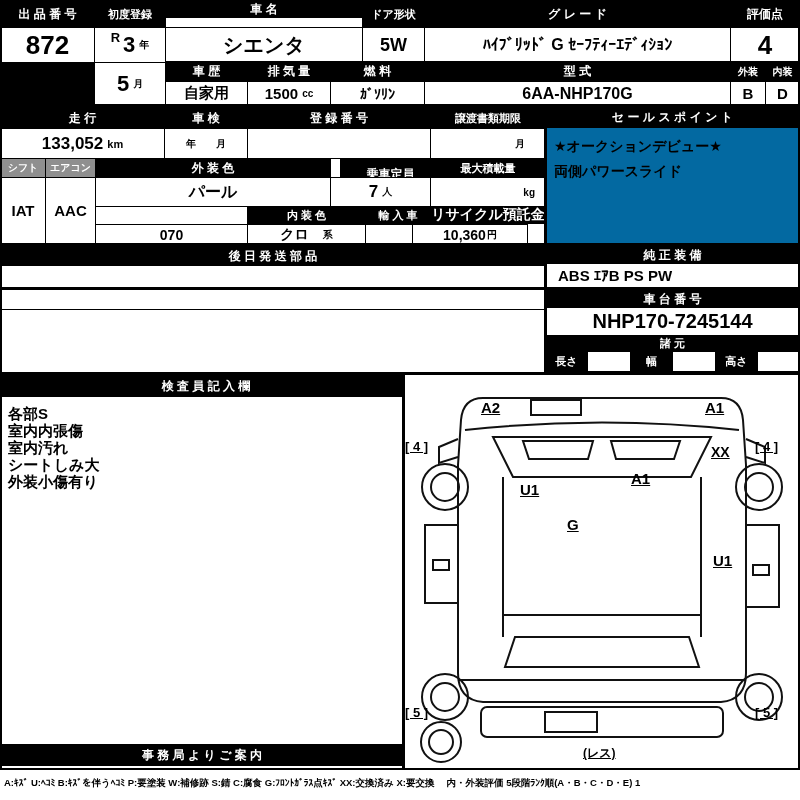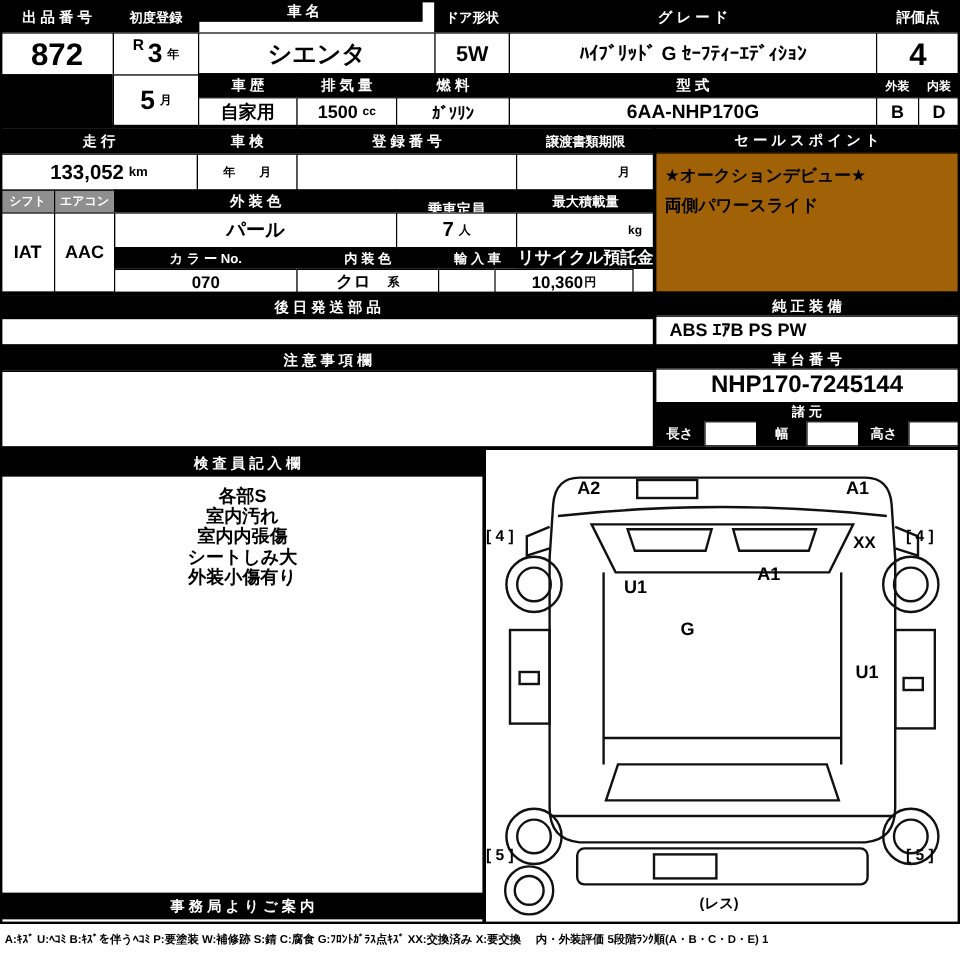--- a/index.html
+++ b/index.html
@@ -8,26 +8,26 @@
   #sheet{position:relative;width:800px;height:800px;background:#fff;overflow:hidden;}
   .cell{position:absolute;border:1px solid #000;display:flex;align-items:center;justify-content:center;overflow:hidden;background:#fff;white-space:nowrap;}
   .hdr{background:#000;color:#fff;font-weight:bold;font-size:12px;}
   .ghdr{background:#8f8f8f;color:#fff;font-weight:bold;font-size:10px;}
   .val{font-weight:bold;}
   .blackfill{background:#000;}
   .tline{position:absolute;background:#000;z-index:5;}
   .frame{position:absolute;left:0;top:0;width:800px;height:770px;border:2px solid #000;z-index:6;pointer-events:none;}
   .unit{font-size:10px;font-weight:bold;margin-left:4px;}
   .era{font-size:13px;font-weight:bold;margin-right:3px;align-self:flex-start;padding-top:2px;}
-  .salesbox{position:absolute;display:flex;flex-direction:column;align-items:flex-start;padding:10px 8px;gap:7px;border:1px solid #000;background:#a16207;}
+  .salesbox{position:absolute;display:flex;flex-direction:column;align-items:flex-start;padding:10px 8px;gap:7px;border:1px solid #000;background:#0369a1;}
   .salesline{font-size:14px;font-weight:bold;}
   .notesbox{position:absolute;background:#fff;padding:7px 6px;}
-  .noteline{font-size:15px;font-weight:bold;line-height:17px;text-align:center;}
+  .noteline{font-size:15px;font-weight:bold;line-height:17px;}
   .diag{position:absolute;left:403px;top:375px;width:397px;height:393px;background:#fff;}
-  .diag-note{position:absolute;font-weight:bold;font-size:15px;white-space:nowrap;}
+  .diag-note{position:absolute;font-weight:bold;font-size:15px;white-space:nowrap;text-decoration:underline;}
   .bracket{font-size:13px;}
   .small-note{font-size:12px;}
   .legend{position:absolute;left:4px;top:777px;width:794px;font-size:9.5px;font-weight:bold;white-space:nowrap;}
   .startpad{justify-content:flex-start;padding-left:12px;}
   .endpad{justify-content:flex-end;padding-right:10px;}
 </style>
 </head>
 <body>
 
 <div id="sheet">
@@ -40,21 +40,21 @@
   <div class="cell val" style="left:94px;top:27px;width:72px;height:36px">
     <span class="era">R</span>
     <span style="font-size:22px">3</span>
     <span class="unit">年</span>
   </div>
   <div class="cell val" style="left:94px;top:62px;width:72px;height:44px">
     <span style="font-size:22px">5</span>
     <span class="unit">月</span>
   </div>
 
-  <div class="cell hdr" style="left:154px;top:0;width:198px;height:18px">車  名</div>
+  <div class="cell hdr" style="left:165px;top:0;width:198px;height:18px">車  名</div>
   <div class="cell val" style="left:165px;top:27px;width:198px;height:36px;font-size:20px">シエンタ</div>
 
   <div class="cell hdr" style="left:362px;top:0;width:63px;height:28px;font-size:11px">ドア形状</div>
   <div class="cell val" style="left:362px;top:27px;width:63px;height:36px;font-size:18px">5W</div>
 
   <div class="cell hdr" style="left:424px;top:0;width:307px;height:28px">グ  レ  ー  ド</div>
   <div class="cell val" style="left:424px;top:27px;width:307px;height:36px;font-size:16px">ﾊｲﾌﾞﾘｯﾄﾞ G ｾｰﾌﾃｨｰｴﾃﾞｨｼｮﾝ</div>
 
   <div class="cell hdr" style="left:730px;top:0;width:70px;height:28px">評価点</div>
   <div class="cell val" style="left:730px;top:27px;width:70px;height:36px;font-size:26px">4</div>
@@ -98,33 +98,32 @@
 
   <div class="cell hdr" style="left:545px;top:107px;width:255px;height:21px">セ ー ル ス ポ イ ン ト</div>
   <div class="salesbox" style="left:545px;top:127px;width:255px;height:117px">
     <span class="salesline">★オークションデビュー★</span>
     <span class="salesline">両側パワースライド</span>
   </div>
 
   <div class="cell ghdr" style="left:0;top:158px;width:46px;height:20px">シフト</div>
   <div class="cell ghdr" style="left:45px;top:158px;width:51px;height:20px">エアコン</div>
   <div class="cell hdr" style="left:95px;top:158px;width:236px;height:20px">外  装  色</div>
-  <div class="cell hdr" style="left:330px;top:158px;width:101px;height:33px">乗車定員</div>
+  <div class="cell hdr" style="left:340px;top:158px;width:101px;height:33px">乗車定員</div>
   <div class="cell hdr" style="left:430px;top:158px;width:116px;height:20px;font-size:11px">最大積載量</div>
 
   <div class="cell val" style="left:0;top:177px;width:46px;height:67px;font-size:15px">IAT</div>
   <div class="cell val" style="left:95px;top:177px;width:236px;height:30px;font-size:16px">パール</div>
   <div class="cell val" style="left:45px;top:177px;width:51px;height:67px;font-size:15px">AAC</div>
   <div class="cell val" style="left:330px;top:177px;width:101px;height:30px">
     <span style="font-size:17px">7</span>
     <span class="unit">人</span>
   </div>
   <div class="cell val endpad" style="left:430px;top:177px;width:116px;height:30px;font-size:10px">kg</div>
 
-  <div class="cell hdr" style="left:95px;top:206px;width:153px;height:19px;font-size:11px">カ ラ ー No.</div>
   <div class="cell hdr" style="left:247px;top:206px;width:119px;height:19px;font-size:11px">内 装 色</div>
   <div class="cell hdr" style="left:365px;top:206px;width:66px;height:19px;font-size:11px">輸 入 車</div>
   <div class="cell hdr" style="left:430px;top:206px;width:116px;height:18px;font-size:14px">リサイクル預託金</div>
 
   <div class="cell val" style="left:95px;top:224px;width:153px;height:21px;font-size:14px">070</div>
   <div class="cell val" style="left:247px;top:224px;width:119px;height:21px">
     <span style="font-size:14px">クロ</span>
     <span class="unit" style="margin-left:14px">系</span>
   </div>
   <div class="cell val" style="left:365px;top:224px;width:66px;height:21px"></div>
@@ -136,40 +135,39 @@
   <div class="tline" style="left:0;top:243px;width:800px;height:3px"></div>
 
   <div class="cell hdr" style="left:0;top:246px;width:546px;height:20px">後 日 発 送 部 品</div>
   <div class="cell" style="left:0;top:265px;width:546px;height:23px"></div>
 
   <div class="cell hdr" style="left:545px;top:246px;width:255px;height:18px">純 正 装 備</div>
   <div class="cell val startpad" style="left:545px;top:263px;width:255px;height:25px;font-size:15px">ABS ｴｱB PS PW</div>
 
   <div class="tline" style="left:0;top:287px;width:800px;height:3px"></div>
 
-  <div class="cell hdr" style="left:0;top:290px;width:546px;height:20px">注 意 事 項 欄</div>
   <div class="cell" style="left:0;top:309px;width:546px;height:64px"></div>
 
   <div class="cell hdr" style="left:545px;top:290px;width:255px;height:18px">車 台 番 号</div>
   <div class="cell val" style="left:545px;top:307px;width:255px;height:29px;font-size:20px">NHP170-7245144</div>
   <div class="cell hdr" style="left:545px;top:335px;width:255px;height:17px;font-size:11px">諸  元</div>
   <div class="cell hdr" style="left:545px;top:351px;width:43px;height:21px;font-size:11px">長さ</div>
   <div class="cell" style="left:587px;top:351px;width:44px;height:21px"></div>
   <div class="cell hdr" style="left:630px;top:351px;width:43px;height:21px;font-size:11px">幅</div>
   <div class="cell" style="left:672px;top:351px;width:44px;height:21px"></div>
   <div class="cell hdr" style="left:715px;top:351px;width:43px;height:21px;font-size:11px">高さ</div>
   <div class="cell" style="left:757px;top:351px;width:43px;height:21px"></div>
 
   <div class="tline" style="left:0;top:372px;width:800px;height:3px"></div>
 
   <div class="cell hdr" style="left:0;top:375px;width:412px;height:22px">検 査 員 記 入 欄</div>
   <div class="notesbox" style="left:2px;top:398px;width:400px;height:340px">
     <div class="noteline">各部S</div>
+    <div class="noteline">室内内張傷</div>
     <div class="noteline">室内汚れ</div>
-    <div class="noteline">室内内張傷</div>
     <div class="noteline">シートしみ大</div>
     <div class="noteline">外装小傷有り</div>
   </div>
   <div class="cell hdr" style="left:0;top:744px;width:404px;height:22px">事 務 局 よ り ご 案 内</div>
 
   <div class="diag">
     <svg width="397" height="393" viewBox="0 0 397 393">
       <g fill="none" stroke="#111" stroke-width="2">
         <path d="M 80,23 L 318,23 Q 338,23 340,45 L 343,90 L 343,298 Q 343,325 318,327 L 80,327 Q 55,325 55,298 L 55,90 L 58,45 Q 60,23 80,23 Z"></path>
         <rect x="128" y="25" width="50" height="15"></rect>

